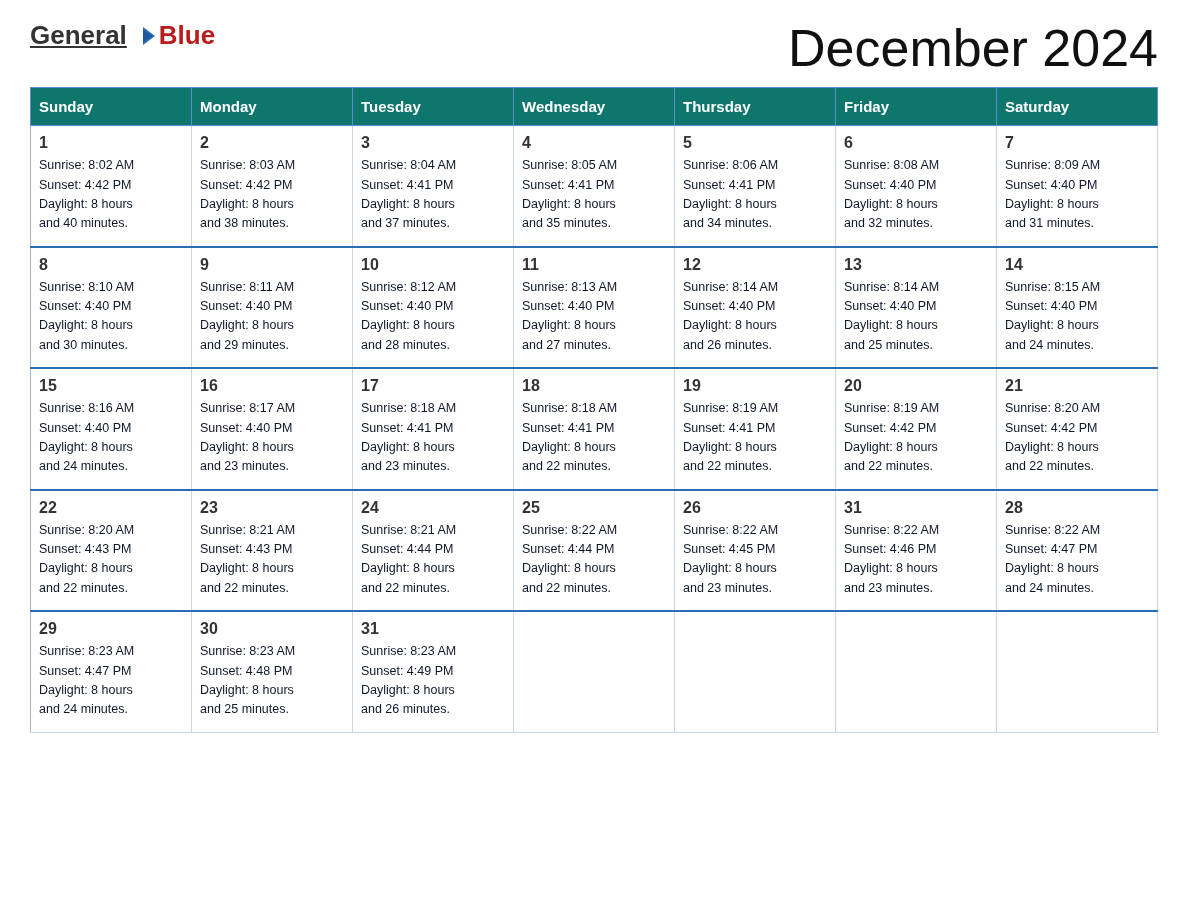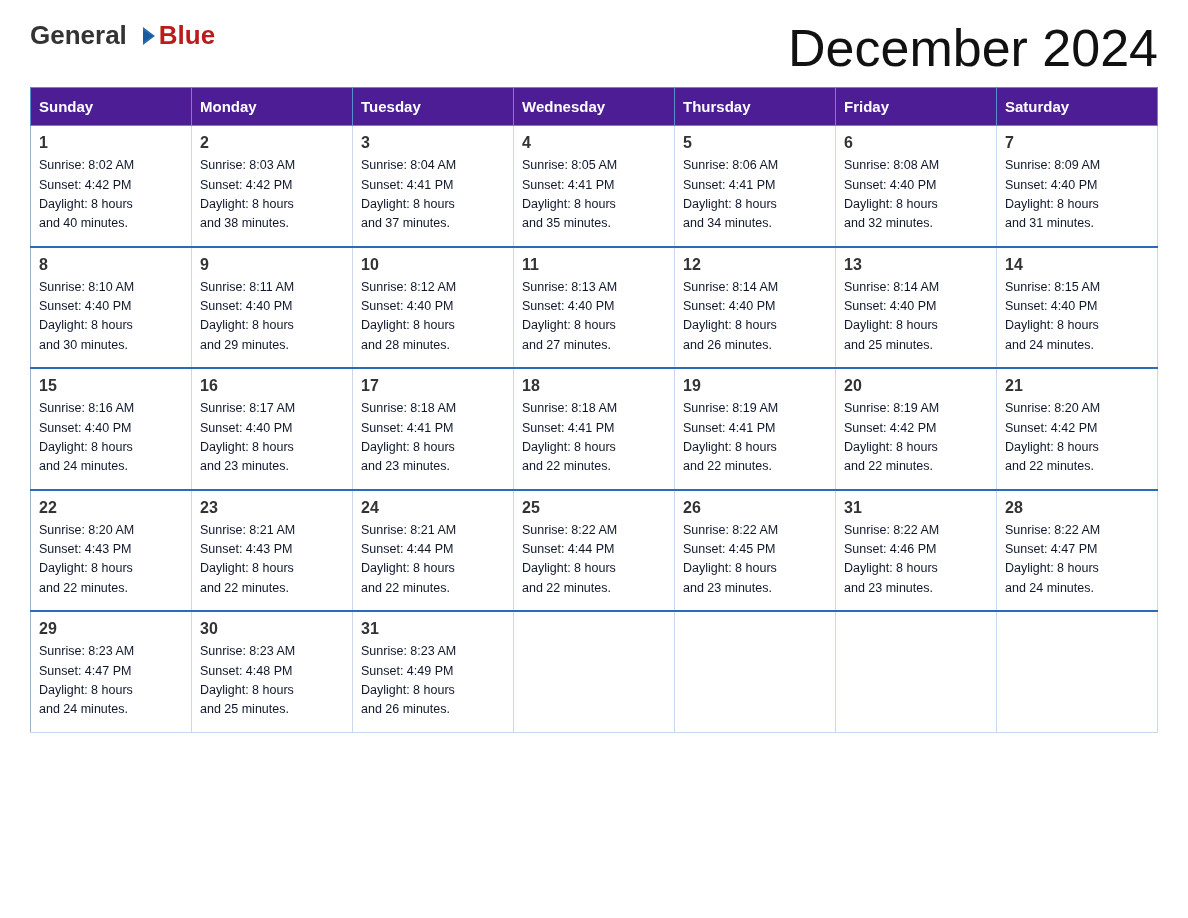--- a/index.html
+++ b/index.html
@@ -21,21 +21,21 @@
       flex-direction: column;
       align-items: flex-start;
     }
     .logo-text {
       display: flex;
       align-items: center;
       font-size: 26px;
       font-weight: bold;
       color: #333;
     }
-    .logo-general { color: #333; }
+    .logo-general { color: #333; text-decoration: underline; }
     .logo-flag {
       width: 28px;
       height: 22px;
       margin: 0 2px;
       display: inline-block;
     }
     .logo-blue { color: #b91c1c; }
     .title-area {
     }
     .page-title {
@@ -49,21 +49,21 @@
       color: #444;
       margin-top: 4px;
     }
     .calendar-table {
       width: 100%;
       border-collapse: collapse;
       margin-top: 10px;
       border: 1px solid #a0b4c8;
     }
     .calendar-table thead tr th {
-      background-color: #4c1d95;
+      background-color: #0f766e;
       color: #fff;
       font-size: 15px;
       font-weight: bold;
       padding: 10px 8px;
       text-align: left;
       border: 1px solid #5a8fcf;
     }
     .calendar-table tbody tr td {
       vertical-align: top;
       padding: 8px 8px 12px 8px;

